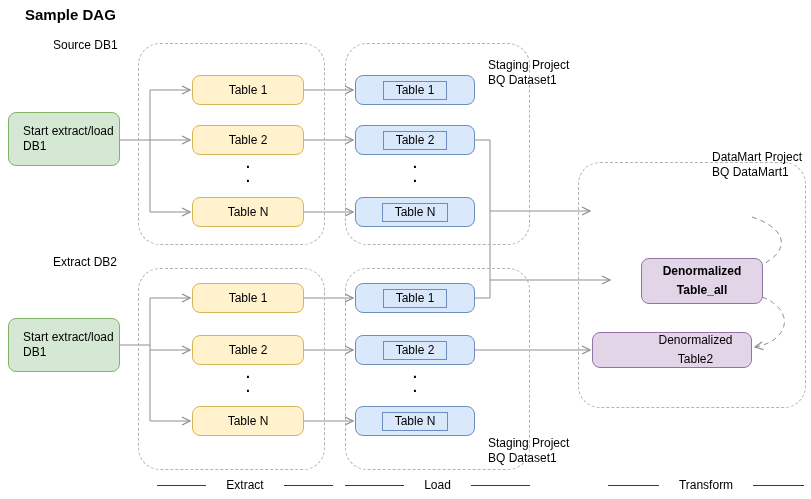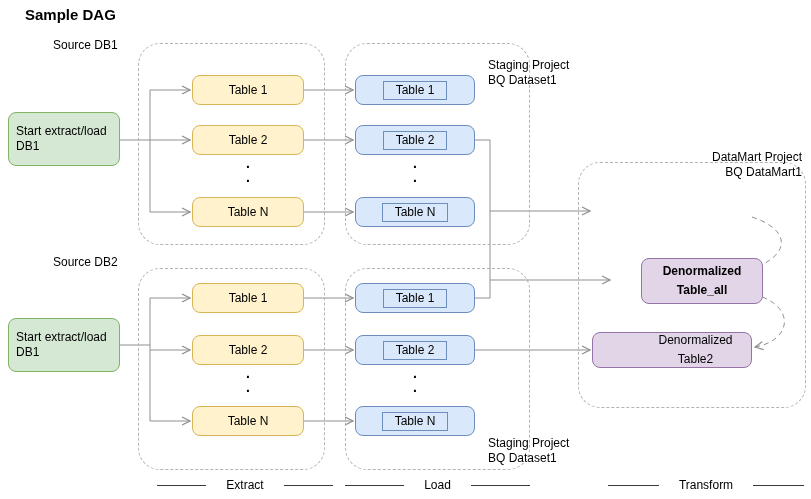--- a/index.html
+++ b/index.html
@@ -7,21 +7,21 @@
   body { font-family:"Liberation Sans", sans-serif; color:#000; }
   .canvas { position:relative; width:811px; height:499px; background:#fff; overflow:hidden; }
   .edges { position:absolute; left:0; top:0; pointer-events:none; }
   .title { position:absolute; left:25px; top:6px; font-size:15px; font-weight:bold; }
   .lbl { position:absolute; font-size:12px; line-height:15px; white-space:pre-line; }
   .lbl.right { text-align:left; }
   .group { position:absolute; border:1px dashed var(--c-group_border,#b3b3b3); border-radius:22px; }
   .node { position:absolute; display:flex; align-items:center; justify-content:center;
           font-size:12px; line-height:15px; border-radius:8px; text-align:center; white-space:pre-line; }
   .green  { background:var(--c-start_fill,#d5e8d4); border:1px solid var(--c-start_stroke,#82b366);
-            justify-content:flex-start; text-align:left; padding-left:7px; }
+            justify-content:flex-start; text-align:left; padding-left:14px; }
   .yellow { background:var(--c-extract_fill,#fff2cc); border:1px solid var(--c-extract_stroke,#d6b656); }
   .blue   { background:var(--c-load_fill,#dae8fc); border:1px solid var(--c-load_stroke,#6c8ebf); }
   .purple { background:var(--c-mart_fill,#e1d5e7); border:1px solid var(--c-mart_stroke,#9673a6); line-height:19px; }
   .blue .inner { border:1px solid var(--c-load_stroke,#6c8ebf); padding:1px 12px; font-size:12px; line-height:15px; }
   .dots { position:absolute; width:16px; font-size:14px; font-weight:bold; line-height:14px;
           white-space:pre-line; text-align:center; }
   .stage { position:absolute; display:flex; align-items:center; gap:20px; font-size:12px; }
   .stage .rule { flex:1; height:1px; background:#3c3c3c; }
 </style>
 </head>
@@ -79,21 +79,21 @@
   <div class="group" style="left:345px; top:43px; width:185px; height:202px;"></div>
   <div class="node blue" style="left:355px; top:75px;  width:120px; height:30px;"><span class="inner">Table 1</span></div>
   <div class="node blue" style="left:355px; top:125px; width:120px; height:30px;"><span class="inner">Table 2</span></div>
   <div class="dots" style="left:407px; top:156px;">.
 .</div>
   <div class="node blue" style="left:355px; top:197px; width:120px; height:30px;"><span class="inner">Table N</span></div>
 
   <div class="lbl" style="left:488px; top:58px;">Staging Project
 BQ Dataset1</div>
 
-  <div class="lbl" style="left:53px; top:255px;">Source DB2</div>
+  <div class="lbl" style="left:53px; top:255px;">Extract DB2</div>
   <div class="node green" style="left:8px; top:318px; width:112px; height:54px;">Start extract/load
 DB1</div>
 
   <div class="group" style="left:138px; top:268px; width:187px; height:202px;"></div>
   <div class="node yellow" style="left:192px; top:283px; width:112px; height:30px;">Table 1</div>
   <div class="node yellow" style="left:192px; top:335px; width:112px; height:30px;">Table 2</div>
   <div class="dots" style="left:240px; top:366px;">.
 .</div>
   <div class="node yellow" style="left:192px; top:406px; width:112px; height:30px;">Table N</div>
 
@@ -101,21 +101,21 @@
   <div class="node blue" style="left:355px; top:283px; width:120px; height:30px;"><span class="inner">Table 1</span></div>
   <div class="node blue" style="left:355px; top:335px; width:120px; height:30px;"><span class="inner">Table 2</span></div>
   <div class="dots" style="left:407px; top:366px;">.
 .</div>
   <div class="node blue" style="left:355px; top:406px; width:120px; height:30px;"><span class="inner">Table N</span></div>
 
   <div class="lbl" style="left:488px; top:436px;">Staging Project
 BQ Dataset1</div>
 
   <div class="group" style="left:578px; top:162px; width:228px; height:246px;"></div>
-  <div class="lbl right" style="left:712px; top:150px;text-align:right;">DataMart Project
+  <div class="lbl right" style="left:712px; top:150px;">DataMart Project
 BQ DataMart1</div>
   <div class="node purple" style="left:641px; top:258px; width:122px; height:46px;font-weight:bold;">Denormalized
 Table_all</div>
   <div class="node purple" style="left:592px; top:332px; width:160px; height:36px;padding-left:47px;">Denormalized Table2</div>
 
   <div class="stage" style="left:157px; top:478px; width:176px;">
     <span class="rule"></span>
     <span>Extract</span>
     <span class="rule"></span>
   </div>

